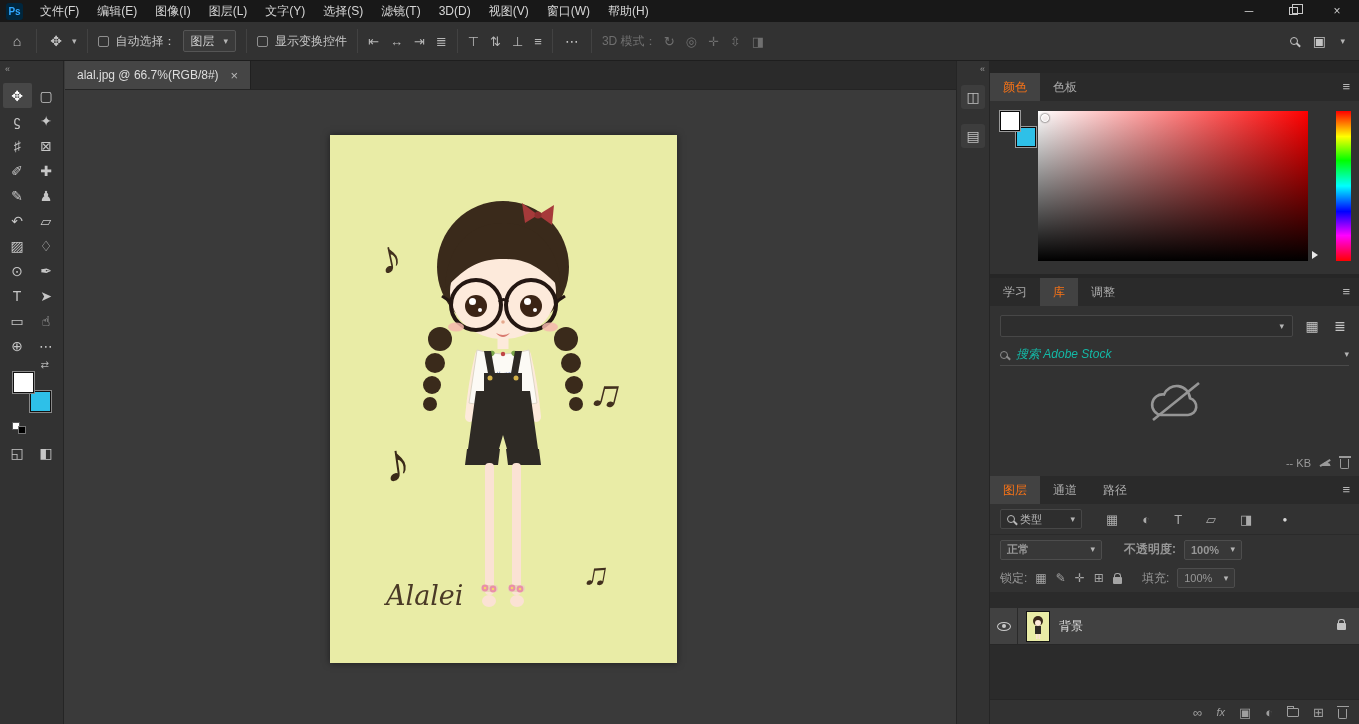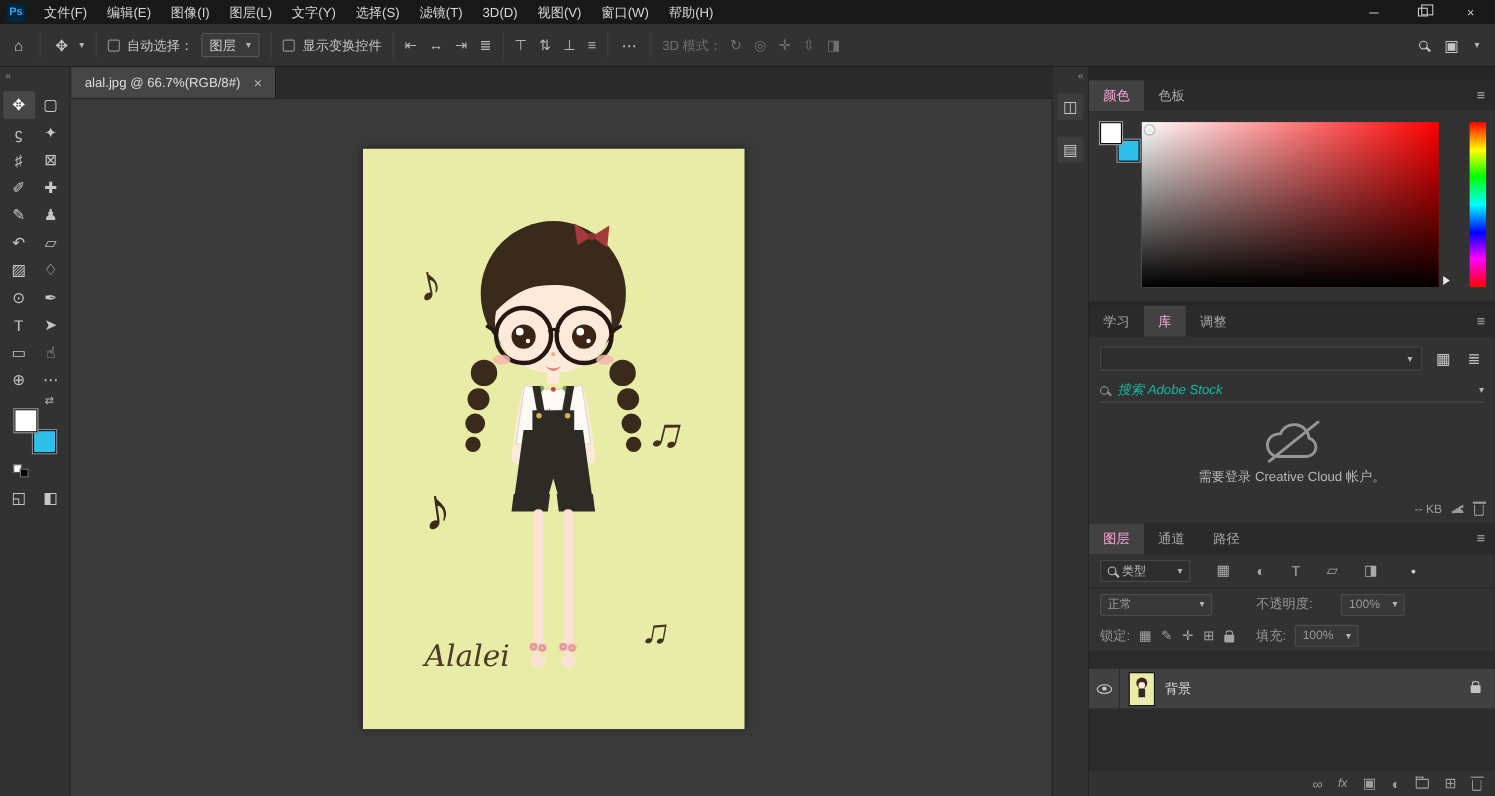--- a/index.html
+++ b/index.html
@@ -70,21 +70,21 @@
                     border-left:1px solid #252525; border-right:1px solid #252525; }
   .cd-collapse { position:absolute; top:3px; right:5px; font-size:9px; color:#9a9a9a; letter-spacing:-1px; }
   .cd-btn { width:24px; height:24px; margin:0 auto; display:flex; align-items:center; justify-content:center;
             color:#c2c2c2; font-size:14px; background:#3d3d3d; border-radius:3px; }
   .cd-btn.first { margin-top:24px; } .cd-btn + .cd-btn { margin-top:15px; }
   
   .right-dock { position:absolute; left:990px; top:61px; width:369px; bottom:0; background:#262626; }
   .panel { position:absolute; left:0; right:0; background:#323232; }
   .panel-header { height:28px; background:#2a2a2a; display:flex; align-items:stretch; position:relative; }
   .ptab { padding:0 13px; line-height:28px; color:#aaaaaa; font-size:12px; }
-  .ptab.active { background:#424242; color:#f9a8d4; }
+  .ptab.active { background:#424242; color:#f97316; }
   .panel-menu { position:absolute; right:9px; top:7px; color:#b5b5b5; font-size:13px; line-height:1; }
   #panel-color   { top:12px;  height:201px; }
   #panel-library { top:217px; height:198px; }
   #panel-layers  { top:415px; bottom:0; }
   
   .color-content { position:relative; height:173px; }
   .sat-box { position:absolute; left:48px; top:10px; width:270px; height:150px;
              background:linear-gradient(to top,#000,rgba(0,0,0,0)), linear-gradient(to right,#fff,#f00); }
   .sat-marker { position:absolute; left:3px; top:3px; width:8px; height:8px; border:1px solid #fff;
                 border-radius:50%; box-shadow:0 0 2px #000; }
@@ -108,21 +108,21 @@
                 color:#9a9a9a; font-size:11px; }
   .slashed { position:relative; display:inline-block; }
   .slashed::after { content:""; position:absolute; left:-1px; top:46%; width:110%; height:1.5px;
                     background:currentColor; transform:rotate(-32deg); }
   
   .layers-filter { height:31px; display:flex; align-items:center; gap:24px; padding:0 10px; border-bottom:1px solid #2a2a2a; }
   .filter-box { width:82px; height:20px; background:#2e2e2e; border:1px solid #474747; border-radius:2px;
                 display:flex; align-items:center; gap:5px; padding:0 6px; color:#b9b9b9; font-size:11px; }
   .f-icon { color:#ababab; font-size:13px; }
   .f-toggle { font-size:8px; color:#d6d6d6; margin-left:6px; }
-  .layers-blend { height:29px; display:flex; align-items:center; gap:26px; padding:0 10px; color:#969696; }
+  .layers-blend { height:29px; display:flex; align-items:center; gap:8px; padding:0 10px; color:#969696;font-weight:bold; }
   .dd-dark { background:#383838; border:1px solid #4d4d4d; border-radius:2px; height:20px;
              display:inline-flex; align-items:center; gap:8px; padding:0 6px; font-size:11px; color:#979797; }
   .layers-lock { height:28px; display:flex; align-items:center; gap:8px; padding:0 10px; color:#969696; }
   .lock-icons { display:flex; gap:9px; align-items:center; color:#a5a5a5; font-size:12px; }
   .layer-list { position:absolute; top:116px; bottom:25px; left:0; right:0; background:#2b2b2b; }
   .layer-row { height:37px; display:flex; align-items:center; background:#414141; border-bottom:1px solid #272727;margin-top:16px; }
   .eye-cell { width:28px; height:100%; border-right:1px solid #2a2a2a; display:flex; align-items:center; justify-content:center; }
   .eye-icon { width:14px; height:9px; border:1px solid #c9c9c9; border-radius:50%; position:relative; }
   .eye-icon::after { content:""; position:absolute; left:50%; top:50%; transform:translate(-50%,-50%);
                      width:4px; height:4px; border-radius:50%; background:#c9c9c9; }
@@ -411,21 +411,20 @@
       <span class="mag-icon"></span>
       <span class="ph">搜索 Adobe Stock</span>
       <span class="chev" style="margin-left:auto">▾</span>
     </div>
     <div class="lib-cloud">
       <svg width="62" height="42" viewBox="0 0 62 42">
         <path d="M17 35 h27 a8.5 8.5 0 0 0 2-16.7 A13.5 13.5 0 0 0 20 14.5 A9.5 9.5 0 0 0 17 35 Z" fill="none" stroke="#969696" stroke-width="2.6"></path>
         <line x1="9" y1="40" x2="55" y2="3" stroke="#969696" stroke-width="2.6"></line>
       </svg>
     </div>
-    <div class="lib-msg" style="margin-top:0">需要登录 Creative Cloud 帐户。</div>
     <div class="lib-footer">
       <span>-- KB</span>
       <span class="slashed">☁</span>
       <span class="trash-icon"></span>
     </div>
   </div>
 
   <div class="panel" id="panel-layers">
     <div class="panel-header">
       <span class="ptab active">图层</span>

